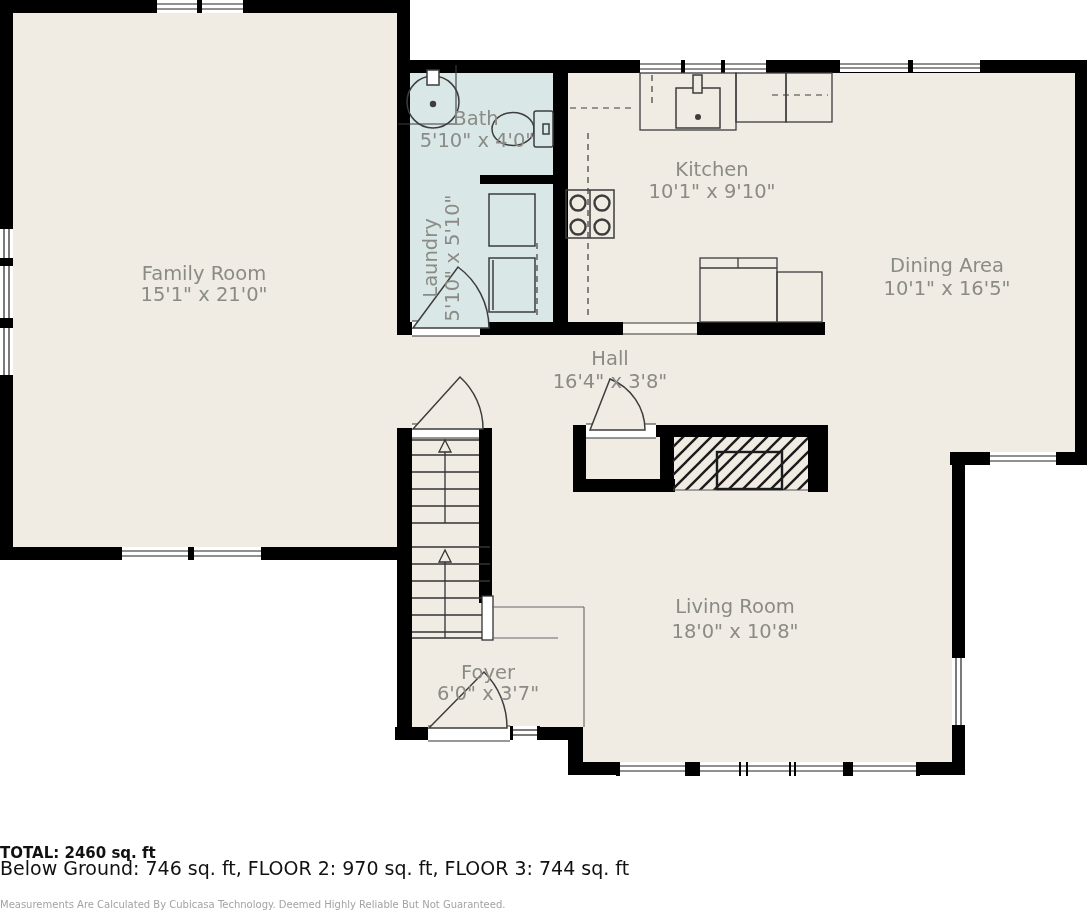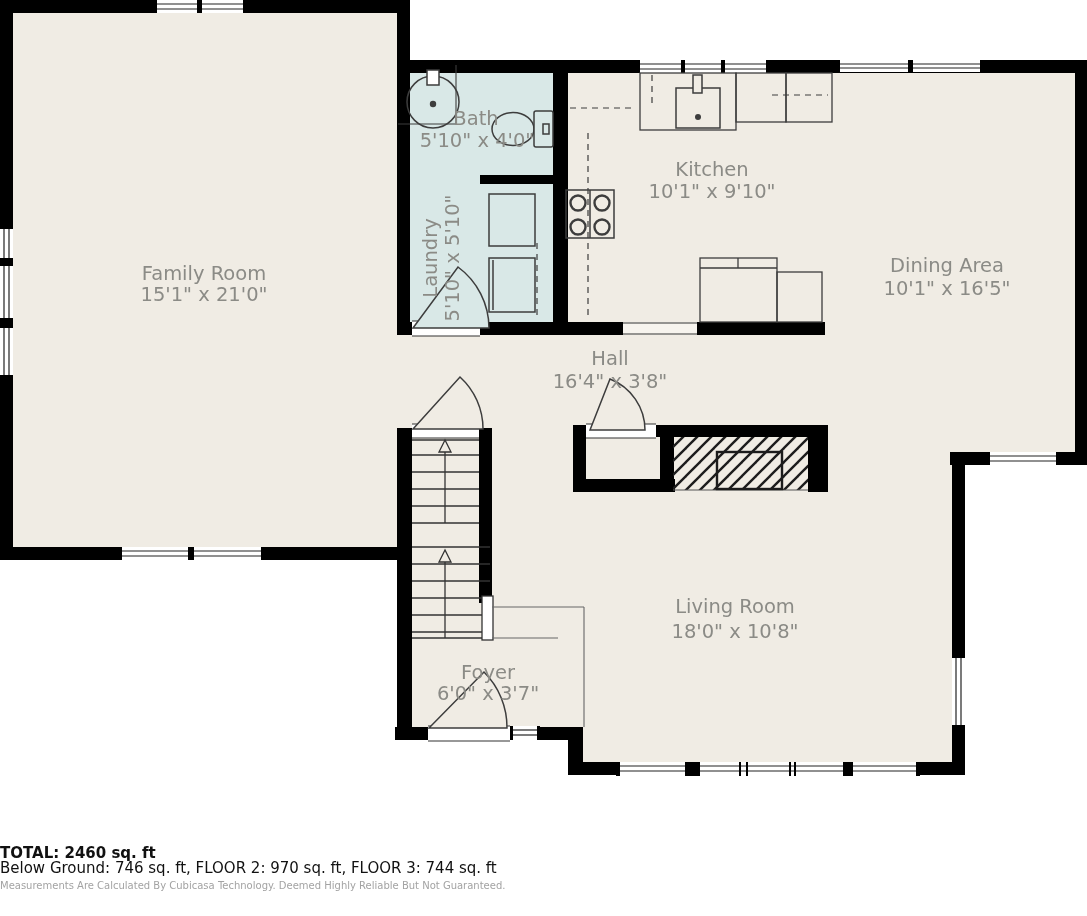--- a/index.html
+++ b/index.html
@@ -2,22 +2,22 @@
 <html><head>
 <meta charset="utf-8">
 <style>
   html,body{margin:0;padding:0;background:#ffffff;}
   #stage{position:relative;width:1087px;height:916px;background:#ffffff;overflow:hidden;
          font-family:"DejaVu Sans","Liberation Sans",sans-serif;}
   #plan{position:absolute;top:0;left:0;}
   .room-label{font-family:"DejaVu Sans","Liberation Sans",sans-serif;font-size:19.5px;}
   #footer{position:absolute;top:845px;left:0;width:100%;text-align:left;color:#111;}
   #footer .total{font-size:15px;font-weight:bold;line-height:16px;}
-  #footer .line{font-size:15px;line-height:14.5px;}
-  #footer .disclaimer{font-size:10px;color:#a3a3a3;margin-top:4px;}
+  #footer .line{font-size:19px;line-height:14.5px;}
+  #footer .disclaimer{font-size:10px;color:#a3a3a3;margin-top:23px;}
 </style>
 </head>
 <body>
 
 <div id="stage">
 
 <svg id="plan" width="1087" height="800" viewBox="0 0 1087 800">
   <defs>
     <pattern id="hatch" width="14" height="14" patternUnits="userSpaceOnUse">
       <path d="M0,14 L14,0" stroke="#1c1c1c" stroke-width="2.4" fill="none"></path>

